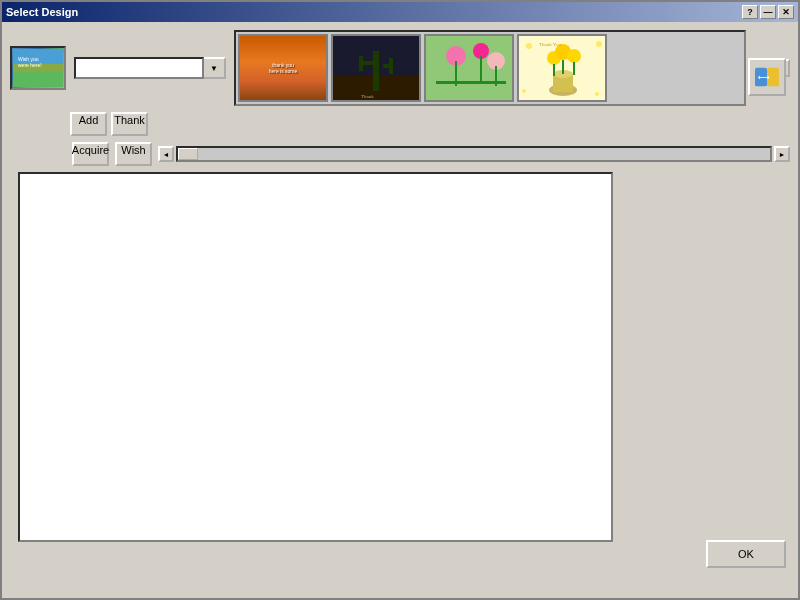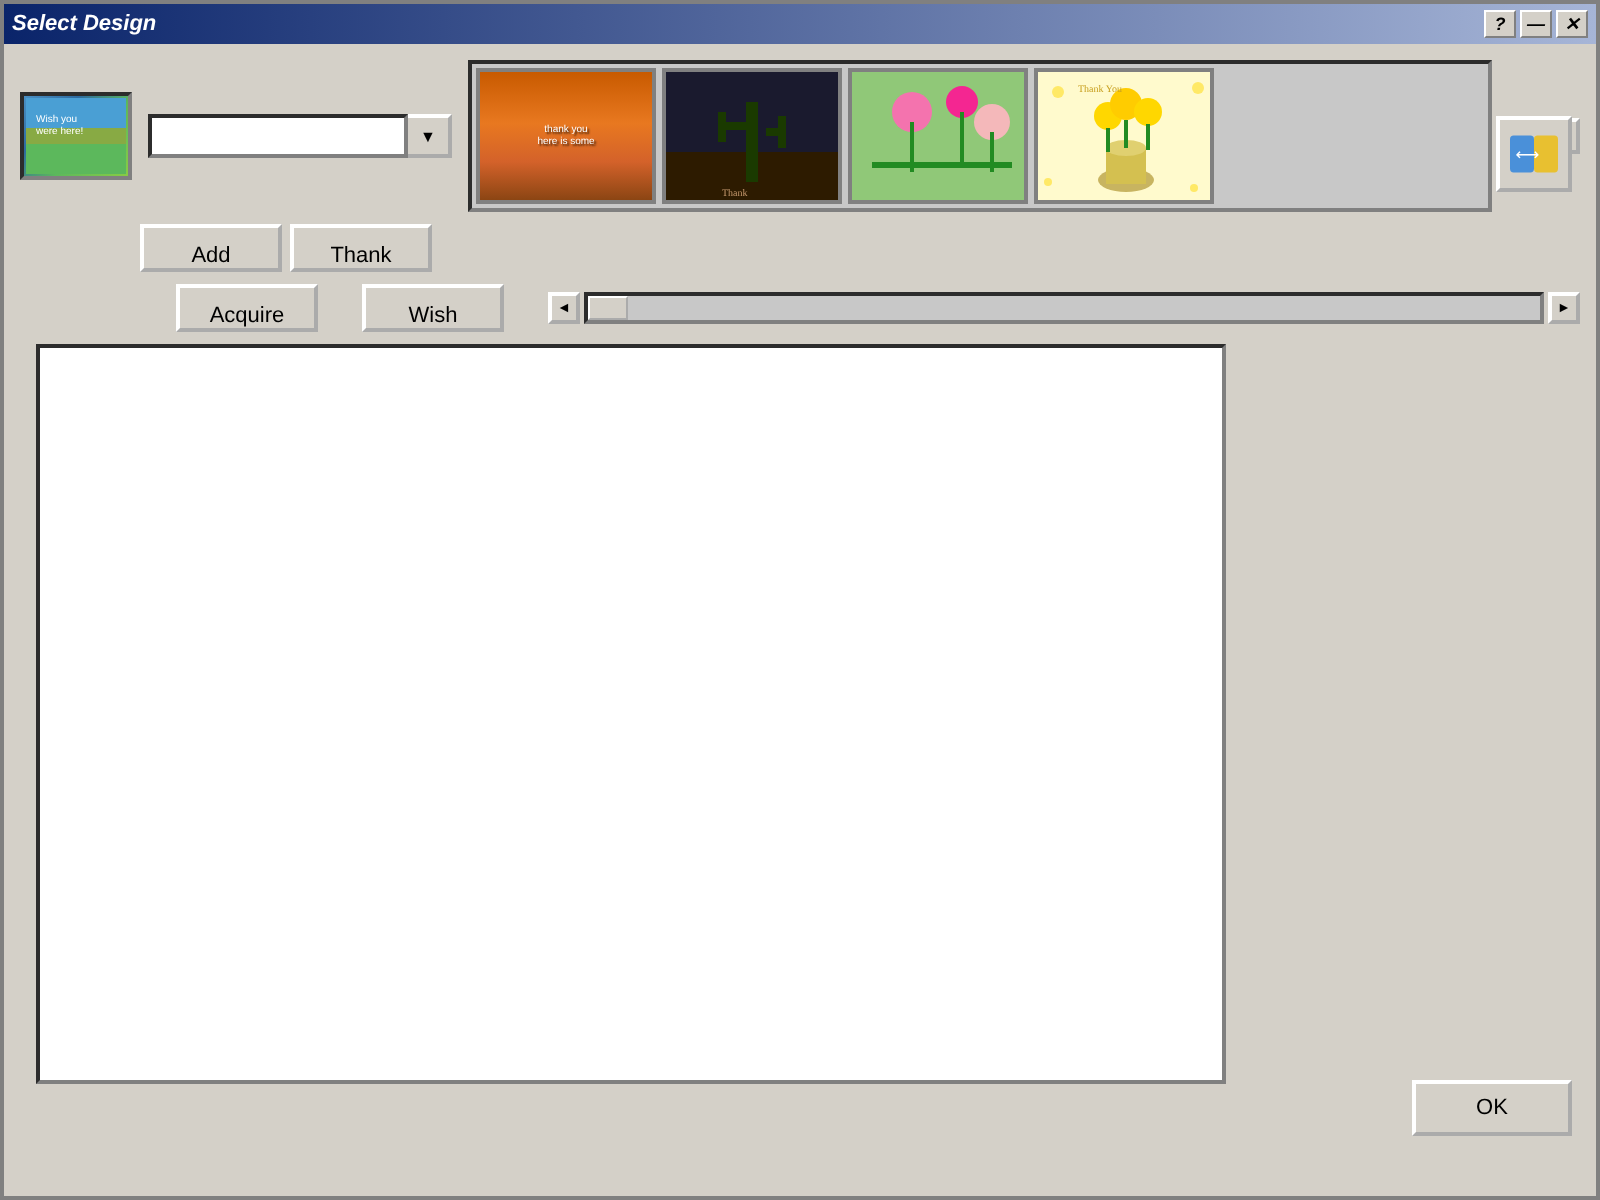--- a/index.html
+++ b/index.html
@@ -24,21 +24,20 @@
     .title-bar {
       background: linear-gradient(to right, #0a246a, #a6b5d7);
       color: white;
       height: 20px;
       display: flex;
       align-items: center;
       justify-content: space-between;
       padding: 0 4px;
       font-size: 11px;
       font-weight: bold;
-      font-style: italic;
     }
 
     .title-bar-left {
       display: flex;
       align-items: center;
       gap: 4px;
     }
 
     .title-bar-buttons {
       display: flex;
@@ -181,35 +180,35 @@
       font-weight: bold;
     }
 
     .buttons-row {
       display: flex;
       align-items: center;
       gap: 4px;
     }
 
     .nav-button {
-      width: 71px;
+      width: 37px;
       height: 24px;
       background: #d4d0c8;
       border: 2px outset #ffffff;
       cursor: pointer;
       font-size: 11px;
       display: flex;
-      align-items: flex-end;
+      align-items: flex-start;
       justify-content: center;
     }
 
     .second-row {
       display: flex;
       align-items: center;
-      gap: 22px;
+      gap: 6px;
     }
 
     .scrollbar-container {
       flex: 1;
       height: 22px;
       display: flex;
       align-items: center;
       gap: 2px;
     }
 

